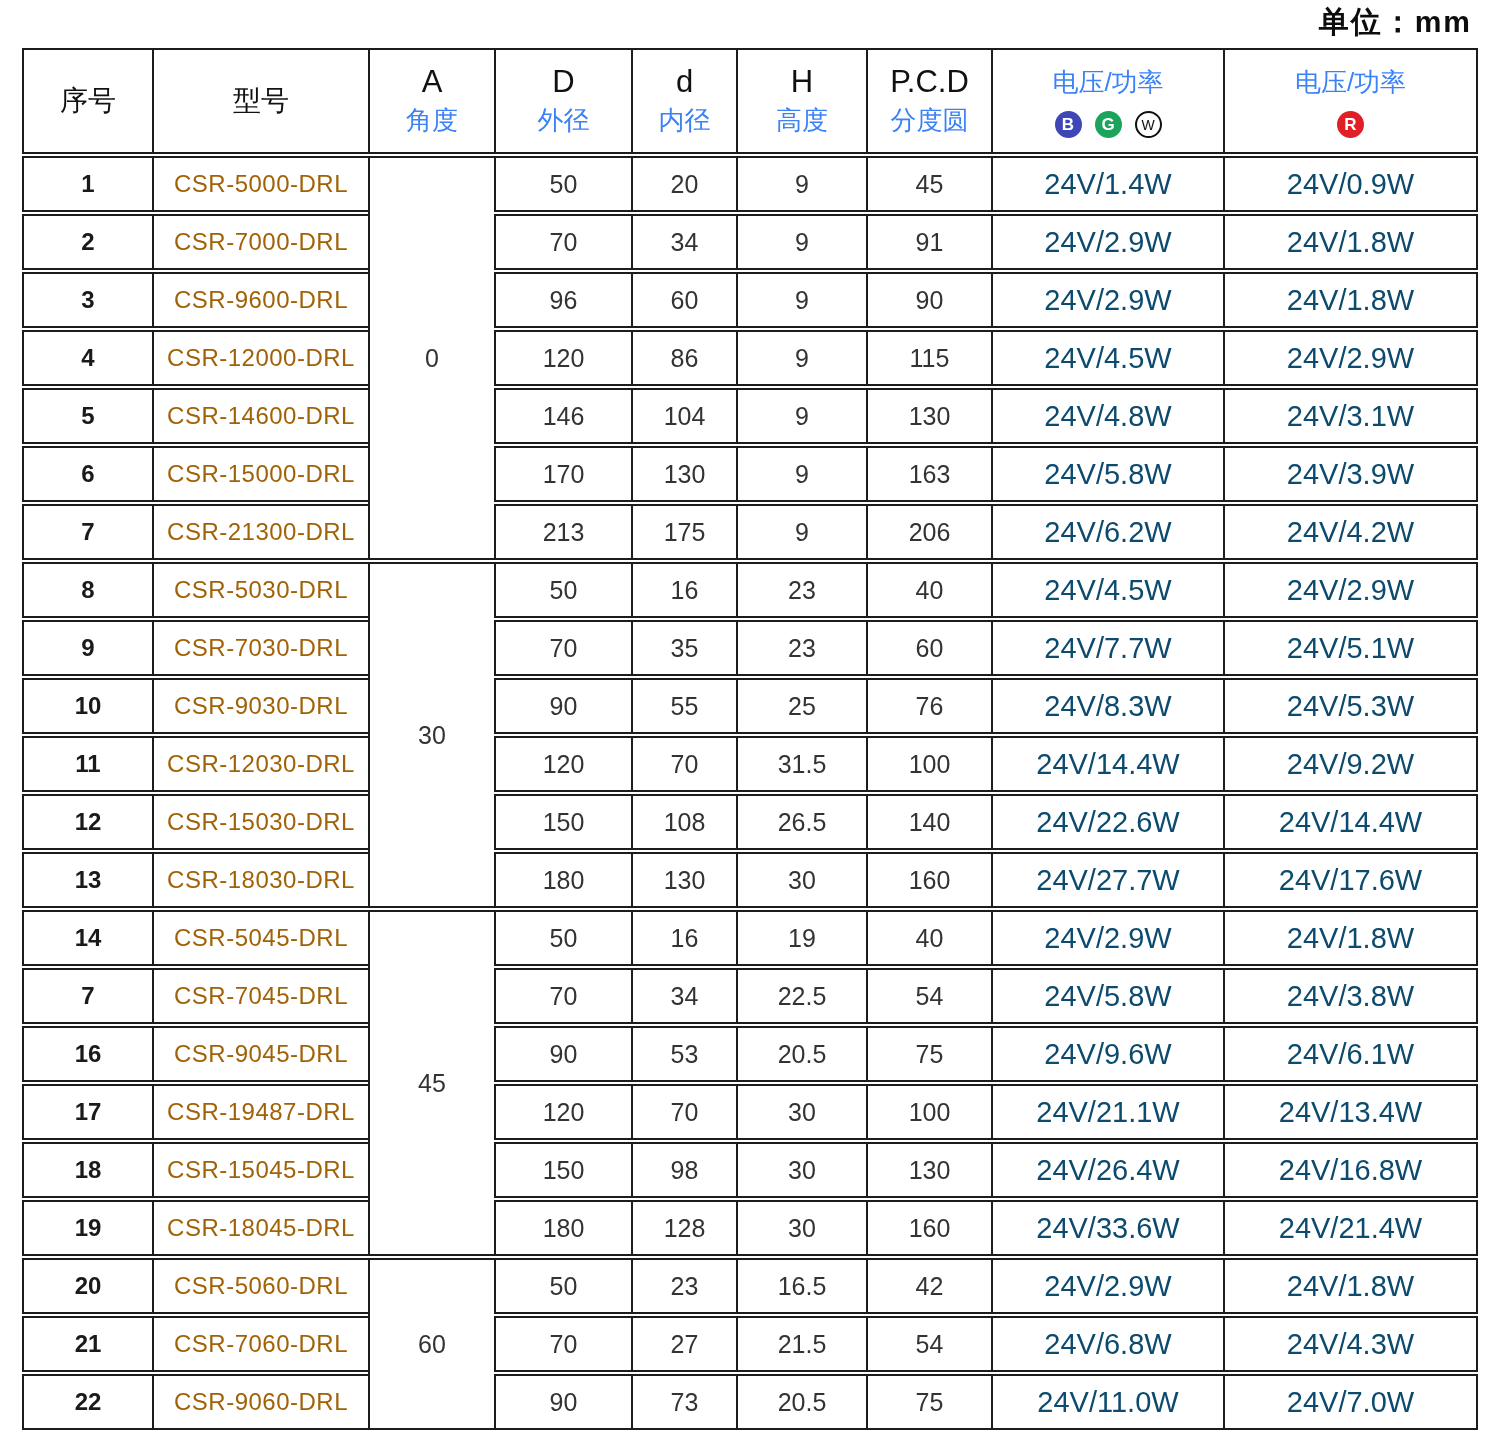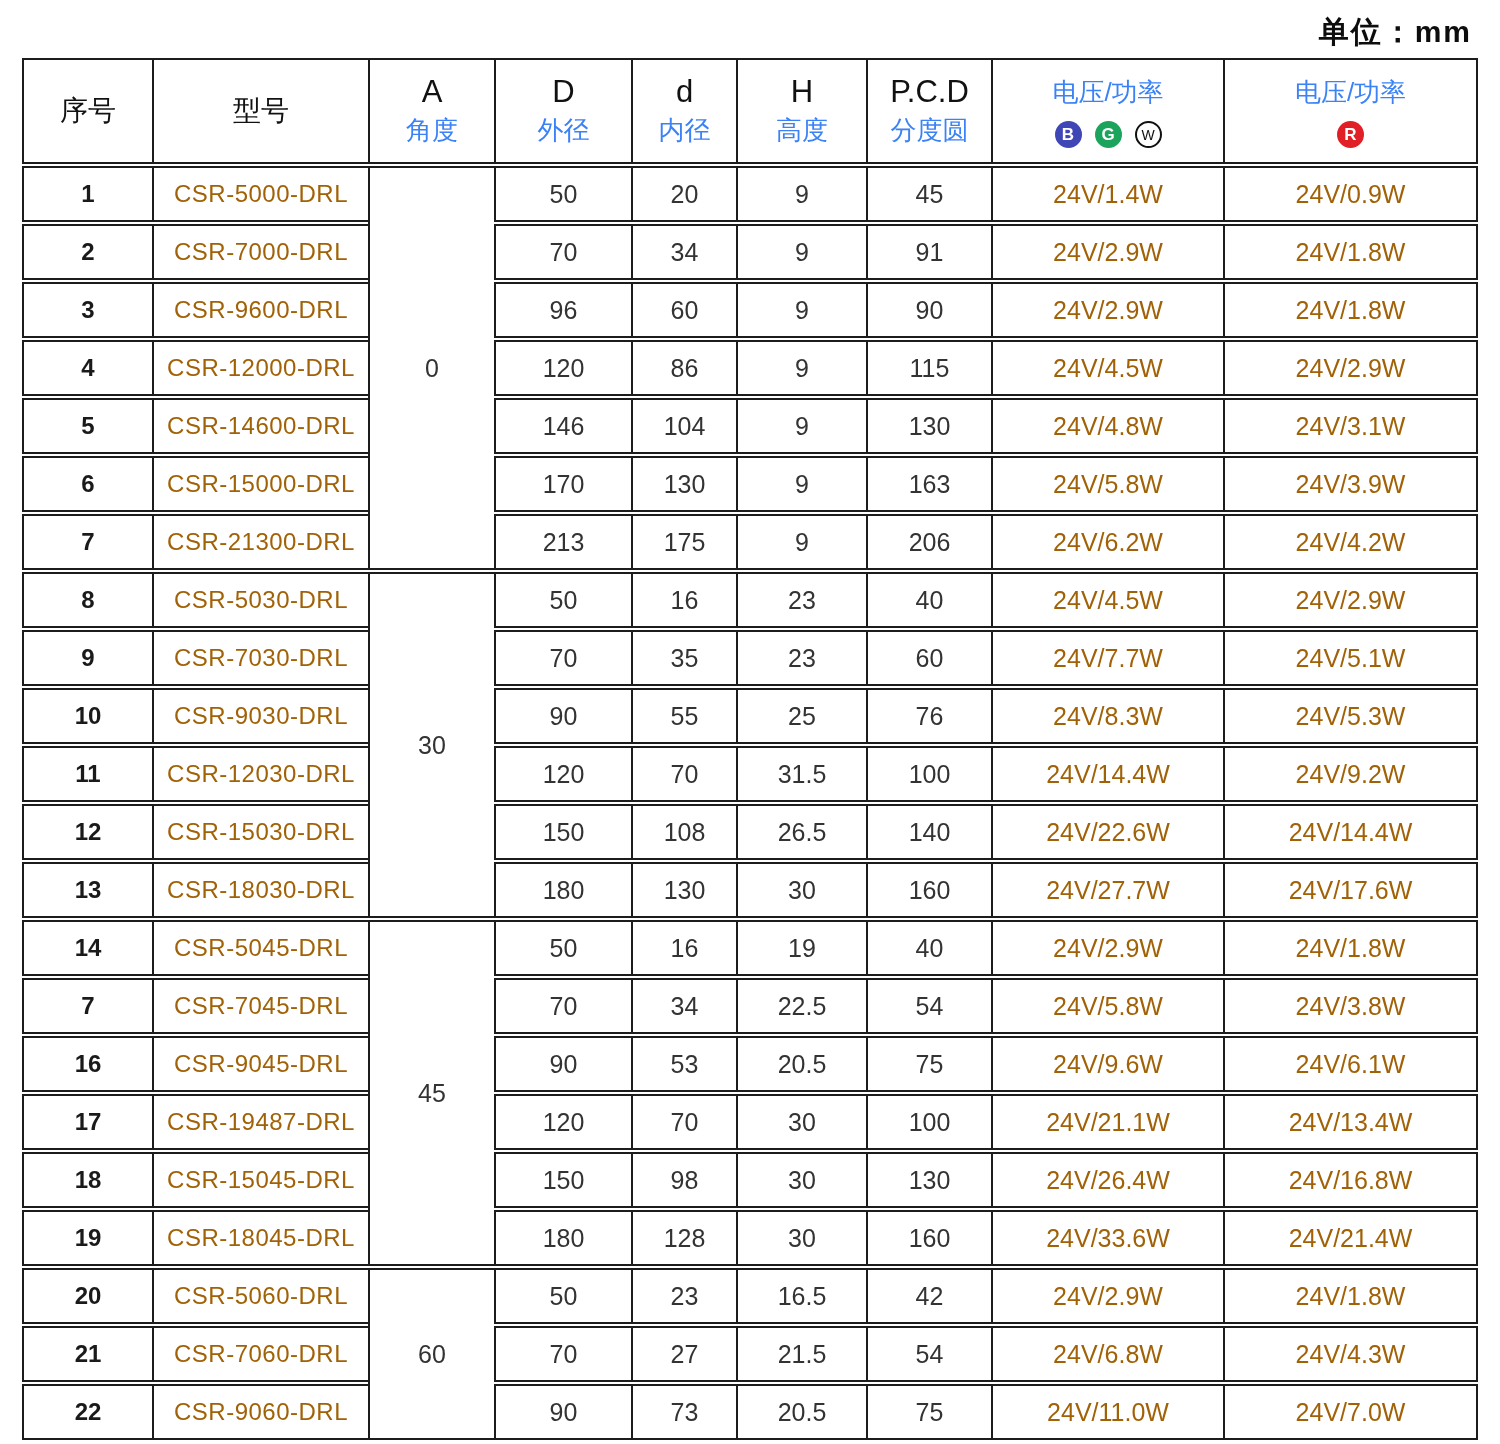--- a/index.html
+++ b/index.html
@@ -2,21 +2,21 @@
 <html><head>
 <meta charset="utf-8">
 <style>
   html, body {
     margin: 0; padding: 0;
     width: 1500px; height: 1444px;
     background: #ffffff;
     font-family: "Liberation Sans", sans-serif;
     color: #222;
   }
-  .page { padding: 12px 22px 0 22px; }
+  .page { padding: 2px 22px 0 22px; }
 
   .unit-label {
     text-align: right;
     font-size: 30px;
     font-weight: 600;
     color: #0d0d0d;
     letter-spacing: 2px;
     padding: 2px 6px 6px 0;
     height: 36px;
     line-height: 36px;
@@ -72,21 +72,21 @@
     border: 2px solid #111111;
     width: 23px; height: 23px;
     font-size: 14px;
     font-weight: 400;
   }
 
   td.c-index { font-weight: 700; font-size: 24px; color: #1a1a1a; }
   td.c-model { font-size: 24px; color: #a16207; letter-spacing: 0.5px; }
   td.c-angle { font-size: 25px; color: #333; }
   td.c-num   { font-size: 25px; color: #333; }
-  td.c-power { font-size: 25px; color: #a16207; }
+  td.c-power { font-size: 29px; color: #0c4a6e; }
 </style>
 </head>
 <body>
 
 <div class="page">
 
   <div class="unit-label">单位：mm</div>
 
   <table class="spec-table">
     <colgroup>

